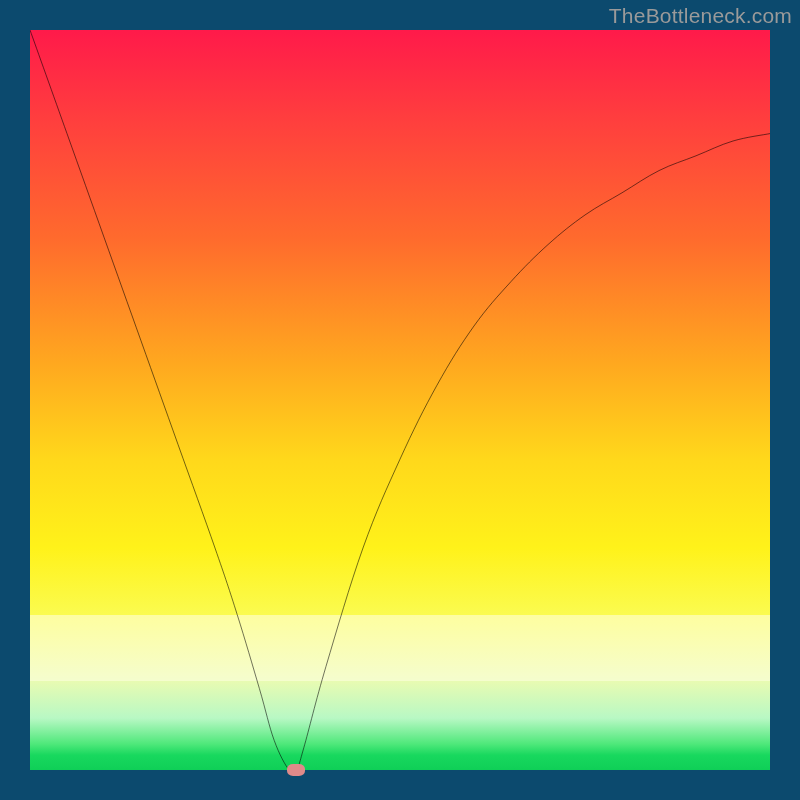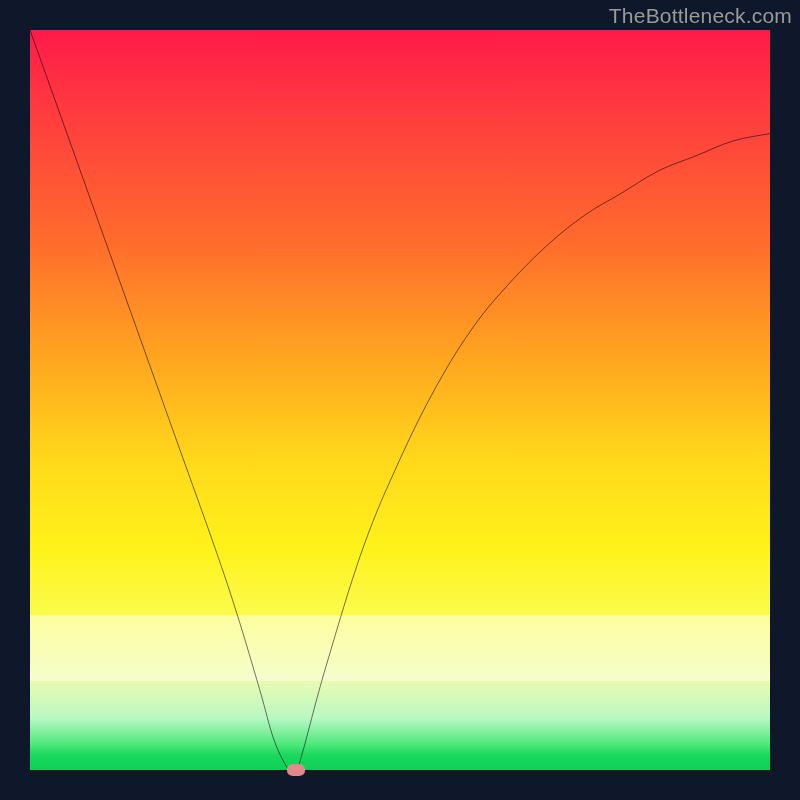--- a/index.html
+++ b/index.html
@@ -8,21 +8,21 @@
     width: 800px;
     height: 800px;
     overflow: hidden;
     background: #000;
     font-family: Arial, Helvetica, sans-serif;
   }
   .stage {
     position: relative;
     width: 800px;
     height: 800px;
-    background: #0f172a;
+    background: #0c4a6e;
   }
   .plot-area {
     position: absolute;
     left: 30px;
     top: 30px;
     width: 740px;
     height: 740px;
     background: linear-gradient(to bottom,
       #ff1a4a 0%,
       #ff3e3e 12%,

